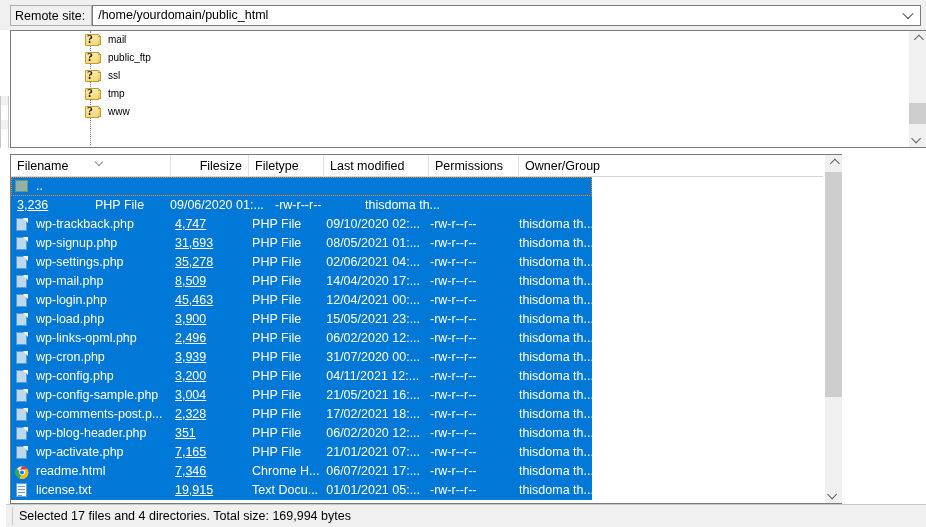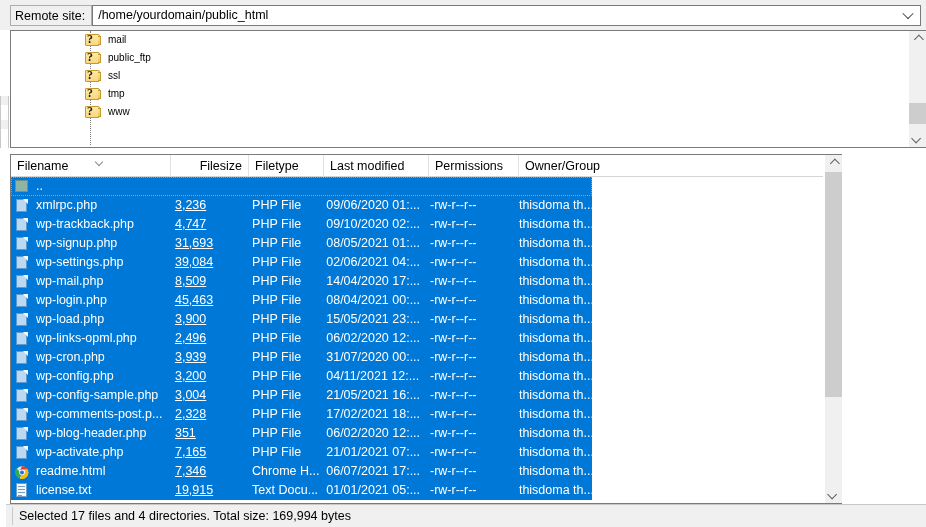--- a/index.html
+++ b/index.html
@@ -535,27 +535,20 @@
               </span>
               <span class="nm">..</span>
             </div>
             <div class="cell c-size"></div>
             <div class="cell c-type"></div>
             <div class="cell c-mod"></div>
             <div class="cell c-perm"></div>
             <div class="cell c-own"></div>
           </div>
           <div class="row sel">
-            <div class="cell c-name">
-              <span class="fico php">
-                <span class="page"></span>
-                <span class="fold"></span>
-              </span>
-              <span class="nm">xmlrpc.php</span>
-            </div>
             <div class="cell c-size">3,236</div>
             <div class="cell c-type">PHP File</div>
             <div class="cell c-mod">09/06/2020 01:...</div>
             <div class="cell c-perm">-rw-r--r--</div>
             <div class="cell c-own">thisdoma th...</div>
           </div>
           <div class="row sel">
             <div class="cell c-name">
               <span class="fico php">
                 <span class="page"></span>
@@ -584,21 +577,21 @@
             <div class="cell c-own">thisdoma th...</div>
           </div>
           <div class="row sel">
             <div class="cell c-name">
               <span class="fico php">
                 <span class="page"></span>
                 <span class="fold"></span>
               </span>
               <span class="nm">wp-settings.php</span>
             </div>
-            <div class="cell c-size">39,084</div>
+            <div class="cell c-size">35,278</div>
             <div class="cell c-type">PHP File</div>
             <div class="cell c-mod">02/06/2021 04:...</div>
             <div class="cell c-perm">-rw-r--r--</div>
             <div class="cell c-own">thisdoma th...</div>
           </div>
           <div class="row sel">
             <div class="cell c-name">
               <span class="fico php">
                 <span class="page"></span>
                 <span class="fold"></span>
@@ -614,21 +607,21 @@
           <div class="row sel">
             <div class="cell c-name">
               <span class="fico php">
                 <span class="page"></span>
                 <span class="fold"></span>
               </span>
               <span class="nm">wp-login.php</span>
             </div>
             <div class="cell c-size">45,463</div>
             <div class="cell c-type">PHP File</div>
-            <div class="cell c-mod">08/04/2021 00:...</div>
+            <div class="cell c-mod">12/04/2021 00:...</div>
             <div class="cell c-perm">-rw-r--r--</div>
             <div class="cell c-own">thisdoma th...</div>
           </div>
           <div class="row sel">
             <div class="cell c-name">
               <span class="fico php">
                 <span class="page"></span>
                 <span class="fold"></span>
               </span>
               <span class="nm">wp-load.php</span>

